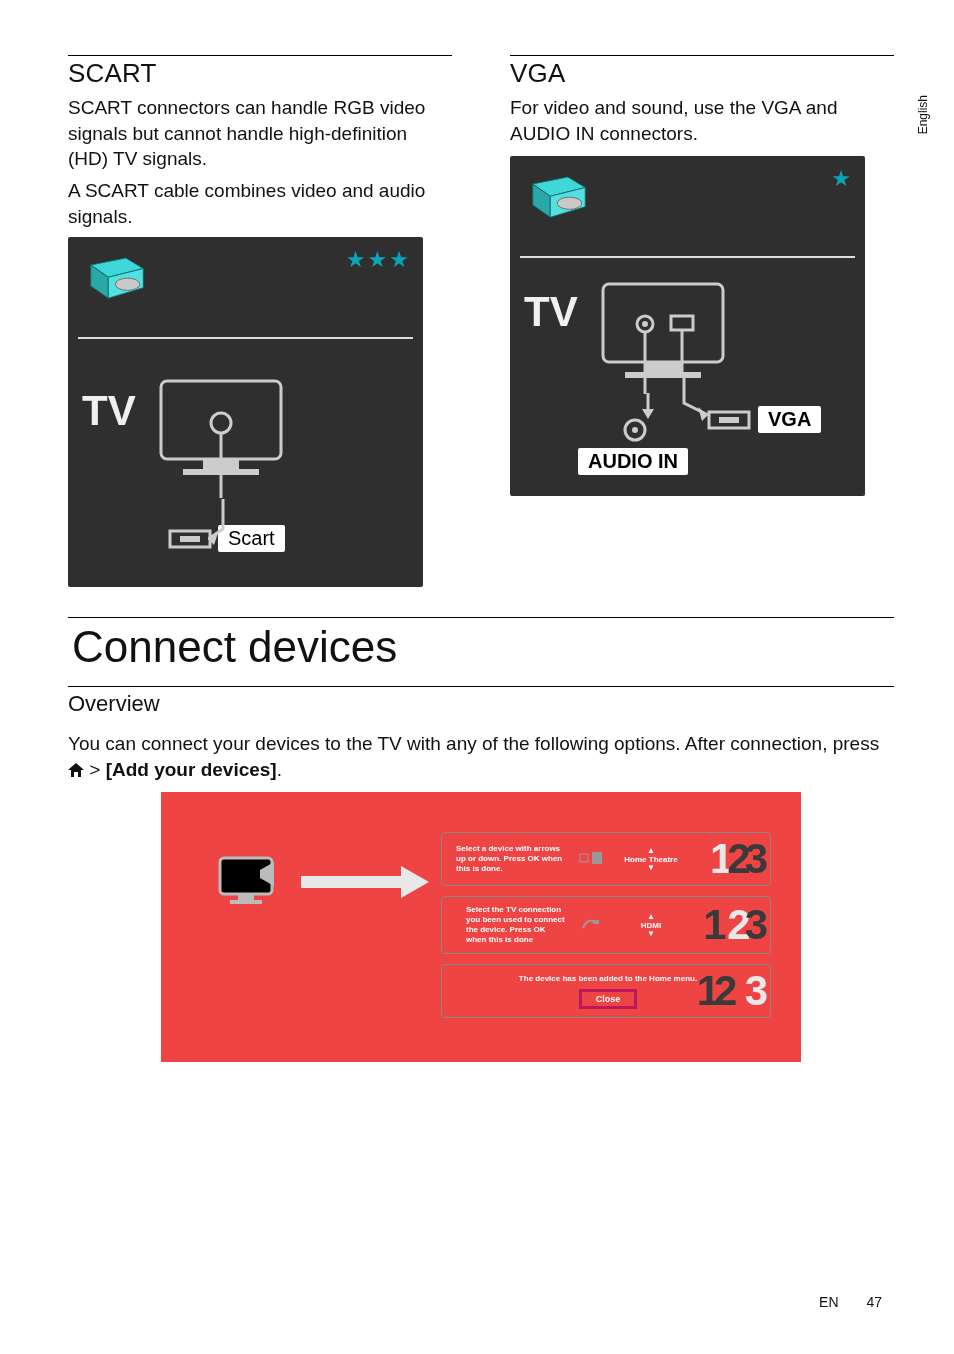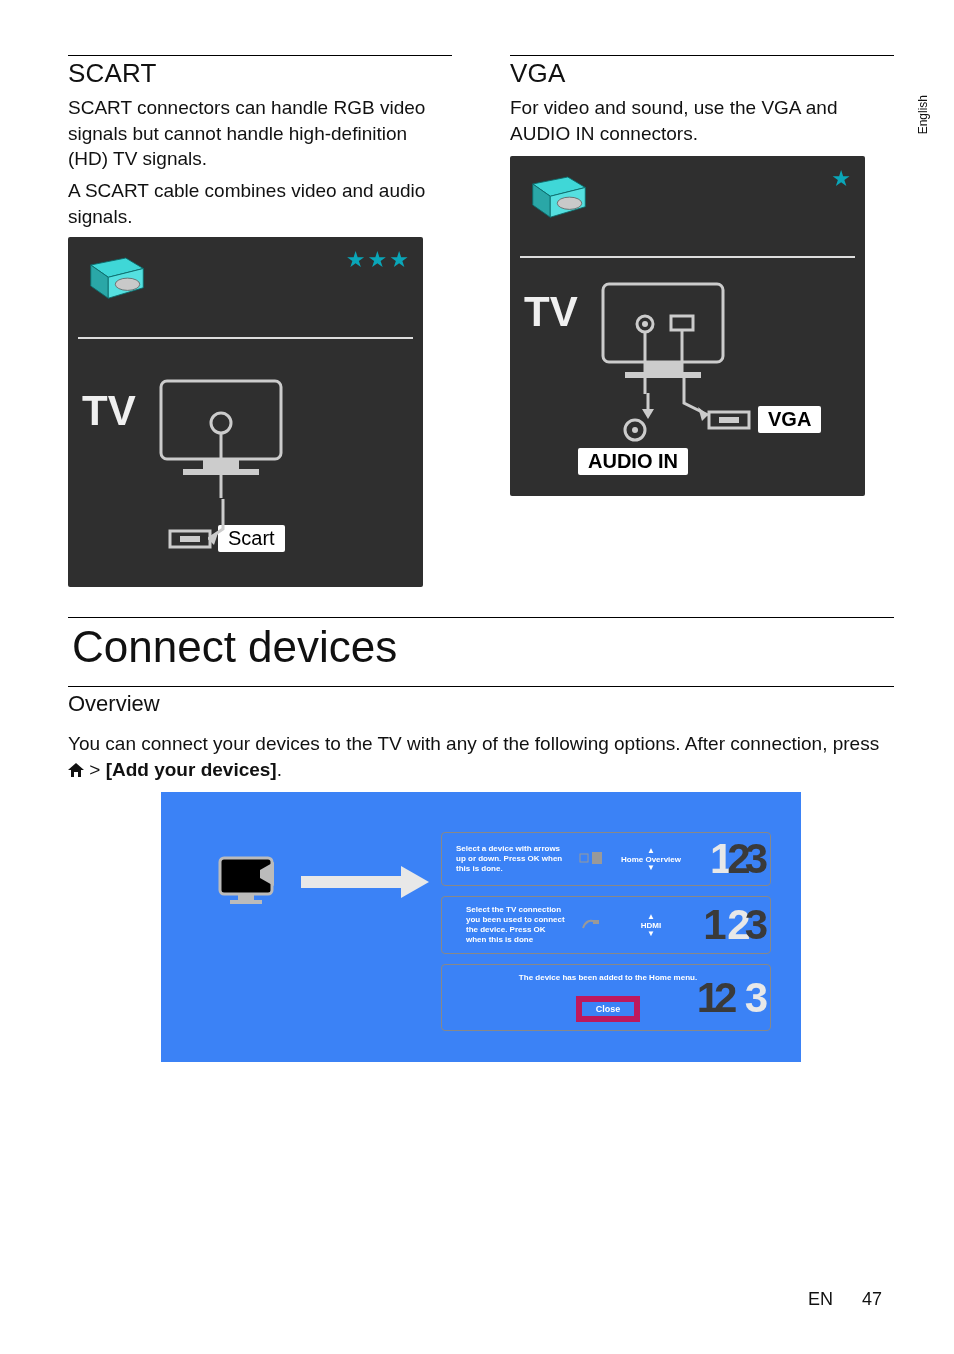--- a/index.html
+++ b/index.html
@@ -118,21 +118,21 @@
   .overview-text { margin-top: 4px; }
   .home-icon {
     display: inline-block;
     width: 16px; height: 14px;
     vertical-align: -1px;
   }
   .bold { font-weight: 600; }
   .fig-overview {
     width: 640px;
     height: 270px;
-    background: #3b82f6;
+    background: #ef4444;
     margin: 10px auto 0 auto;
     position: relative;
     color: #fff;
     font-family: Arial, sans-serif;
   }
   .ov-left {
     position: absolute;
     left: 55px; top: 60px;
   }
   .ov-arrow {
@@ -182,31 +182,31 @@
     font-weight: 700;
     color: #3a3a3a;
     letter-spacing: -6px;
     display: flex;
     align-items: center;
     font-family: Arial, sans-serif;
   }
   .ov-step-num .active { color: #e8e8e8; }
   .ov-close {
     display:inline-block;
-    border: 6px solid #be185d;
+    border: 3px solid #be185d;
     font-size: 9px;
     font-weight: 700;
     padding: 2px 14px;
-    margin-top: 10px;
+    margin-top: 2px;
   }
   .footer {
     position: absolute;
     bottom: 44px;
     right: 72px;
-    font-size: 18px;
+    font-size: 14px;
     font-weight: 300;
   }
   .footer .pn { margin-left: 24px; }
 </style>
 </head>
 <body>
 
 <div class="page">
 
   <div class="sidetab">English</div>
@@ -333,21 +333,21 @@
         <div class="ov-step">
           <div class="ov-step-text">Select a device with arrows up or down. Press OK when this is done.</div>
           <div class="ov-step-mid">
             <svg width="26" height="16">
                 <rect x="2" y="4" width="8" height="8" fill="none" stroke="#999"></rect>
                 <rect x="14" y="2" width="10" height="12" fill="#999"></rect>
               </svg>
           </div>
           <div class="ov-step-sel">
             <span class="tri">▲</span>
-            <span>Home Overview</span>
+            <span>Home Theatre</span>
             <span class="tri">▼</span>
           </div>
           <div class="ov-step-num"><span class="active">1</span>23</div>
         </div>
 
         <div class="ov-step">
           <div class="ov-step-text" style="padding-left:10px">Select the TV connection you been used to connect the device. Press OK when this is done</div>
           <div class="ov-step-mid">
             <svg width="20" height="16">
                 <path d="M2 12 Q6 2 14 6" fill="none" stroke="#999" stroke-width="2"></path>

